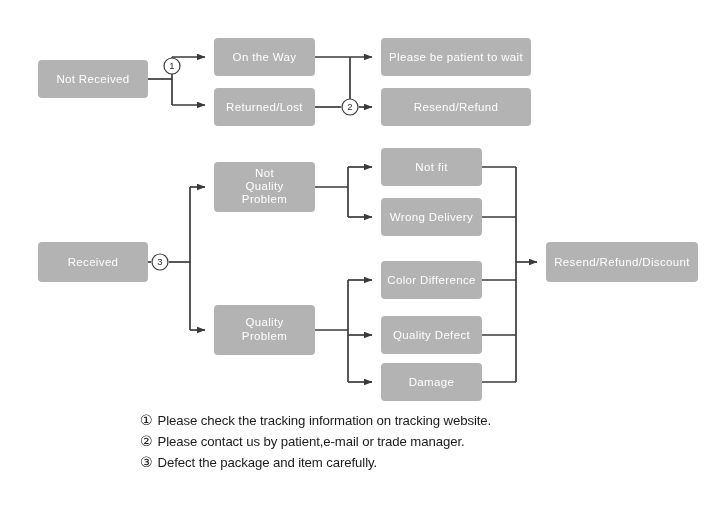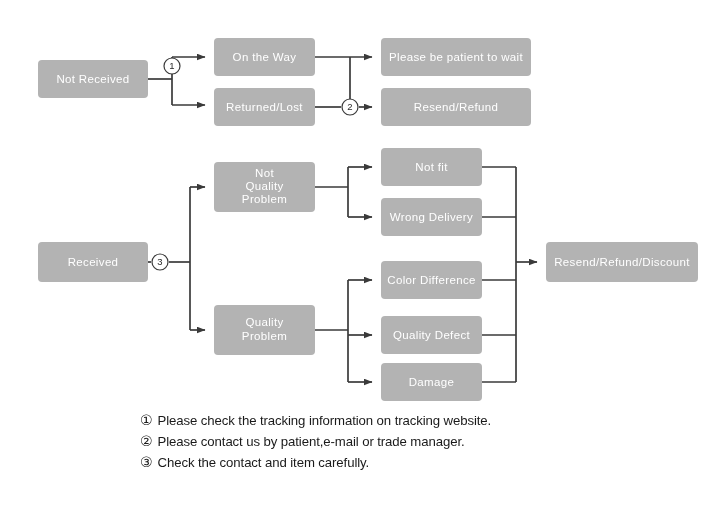--- a/index.html
+++ b/index.html
@@ -229,15 +229,15 @@
   <div class="footnote-row">
     <span class="footnote-marker">①</span>
     <span class="footnote-text">Please check the tracking information on tracking website.</span>
   </div>
   <div class="footnote-row">
     <span class="footnote-marker">②</span>
     <span class="footnote-text">Please contact us by patient,e-mail or trade manager.</span>
   </div>
   <div class="footnote-row">
     <span class="footnote-marker">③</span>
-    <span class="footnote-text">Check the contact and item carefully.</span>
+    <span class="footnote-text">Defect the package and item carefully.</span>
   </div>
 </div>
 
 </body></html>

